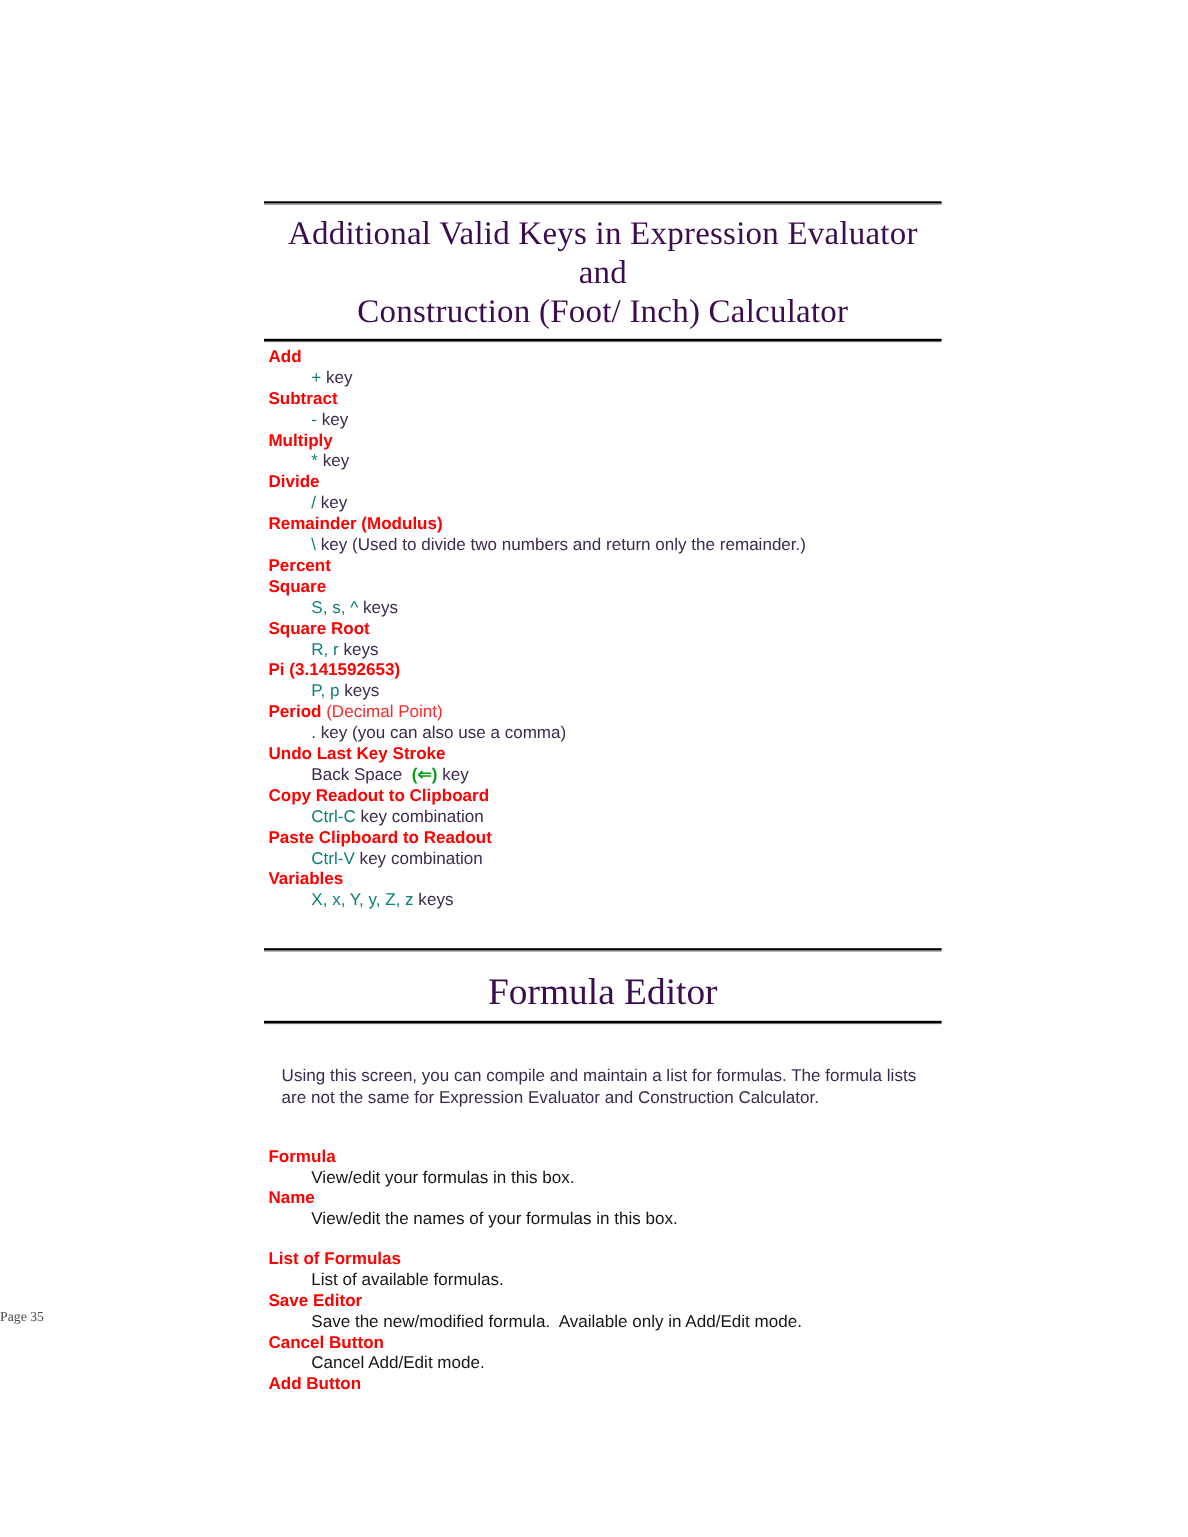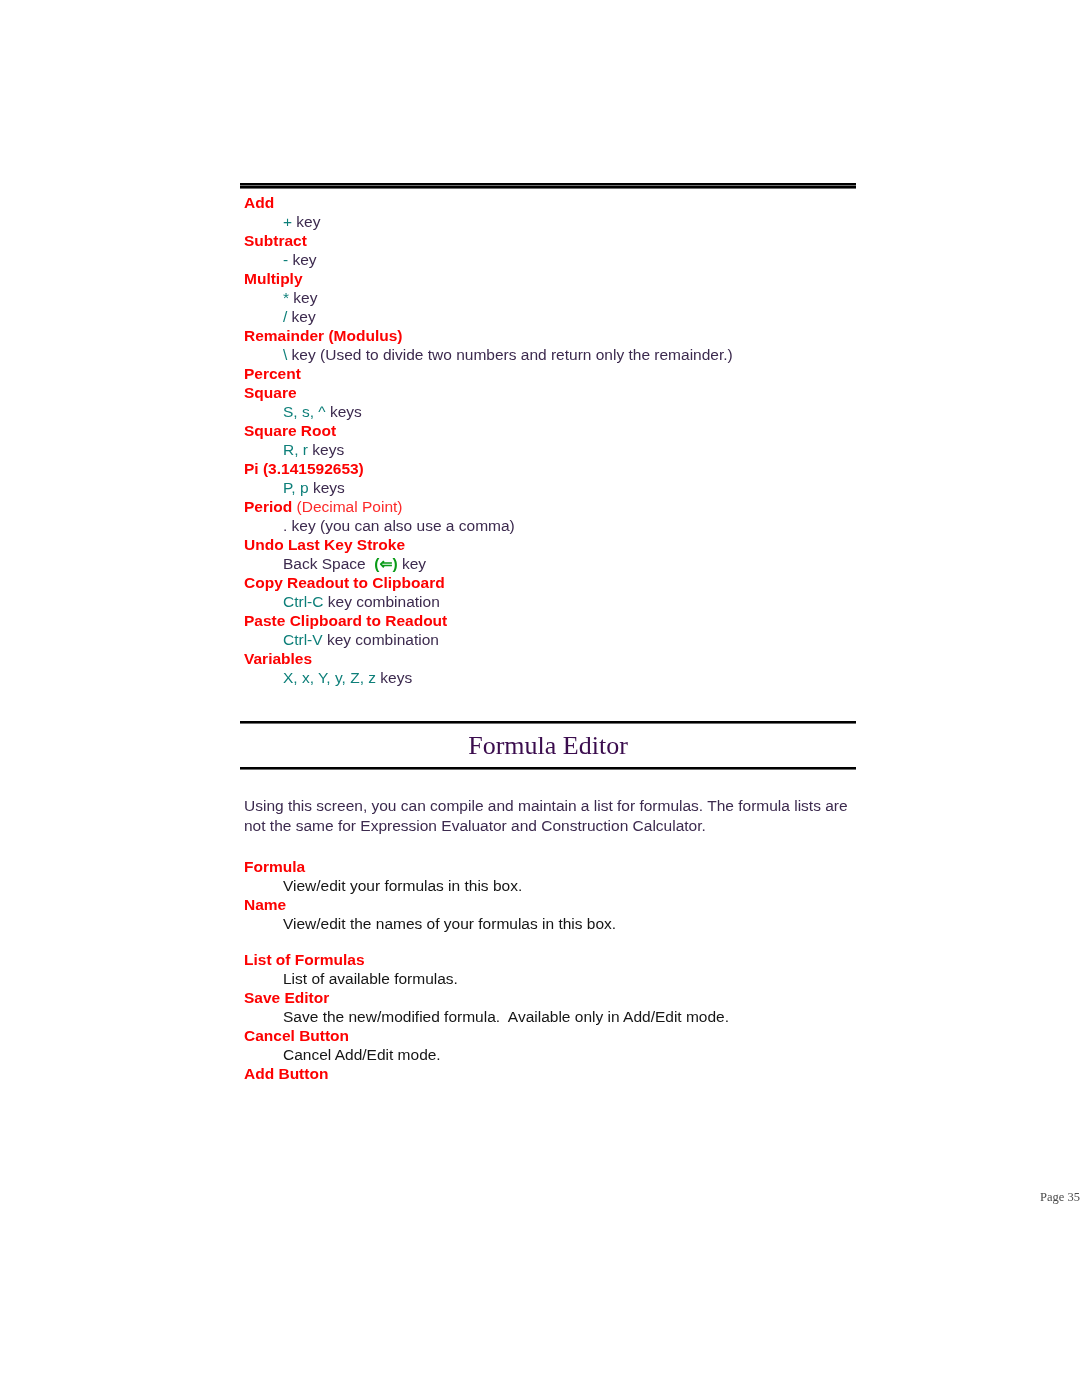--- a/index.html
+++ b/index.html
@@ -47,23 +47,23 @@
     padding: 9px 0 7px 0;
     letter-spacing: 0.2px;
     font-weight: normal;
     margin: 0;
   }
   .doc-title .l2 { display: block; }
 
   .section-title {
     font-family: "Liberation Serif", serif;
     color: #3b0d4e;
-    font-size: 26px;
+    font-size: 34px;
     text-align: center;
-    padding: 7px 0 6px 0;
+    padding: 19px 0 6px 0;
     font-weight: normal;
     margin: 0;
   }
 
   
   .deflist {
     margin: 4px;
     padding: 0;
   }
   .deflist .term {
@@ -92,55 +92,60 @@
   .key.plain { font-weight: normal; }
   .key.green { color: #0a9b18; font-weight: bold; }
 
   .gap { height: 17px; }
 
   
   .intro {
     color: #3c2a4e;
     font-size: 15.5px;
     line-height: 19.5px;
-    margin: 4px;
+    margin: 16px;
     padding: 22px 0 18px 0;
   }
 
   .spacer-top { height: 30px; }
 
   
   .footer {
     position: absolute;
     left: 0;
     top: 1190px;
     width: 1080px;
-    text-align: right;
+    text-align: left;
     font-family: "Liberation Serif", serif;
     font-size: 12.5px;
     color: #4a4a4a;
   }
 </style>
 </head>
 <body>
 
 <div class="page">
 
   <div class="content">
 
     <div class="rule"></div>
+    <h1 class="doc-title">
+      <span>Additional Valid Keys in Expression Evaluator and</span>
+      <span class="l2">Construction (Foot/ Inch) Calculator</span>
+    </h1>
     <div class="rule"></div>
 
     <div class="deflist" id="keys-list">
         <div class="term"><span>Add</span></div>
         <div class="desc"><span class="key plain">+</span><span> key</span></div>
         <div class="term"><span>Subtract</span></div>
         <div class="desc"><span class="key plain">-</span><span> key</span></div>
         <div class="term"><span>Multiply</span></div>
         <div class="desc"><span class="key plain">*</span><span> key</span></div>
+        <div class="term"><span>Divide</span></div>
         <div class="desc"><span class="key plain">/</span><span> key</span></div>
         <div class="term"><span>Remainder (Modulus)</span></div>
         <div class="desc"><span class="key plain">\</span><span> key (Used to divide two numbers and return only the remainder.)</span></div>
         <div class="term"><span>Percent</span></div>
         <div class="term"><span>Square</span></div>
         <div class="desc"><span class="key">S, s, ^</span><span> keys</span></div>
         <div class="term"><span>Square Root</span></div>
         <div class="desc"><span class="key">R, r</span><span> keys</span></div>
         <div class="term"><span>Pi (3.141592653)</span></div>
         <div class="desc"><span class="key">P, p</span><span> keys</span></div>

